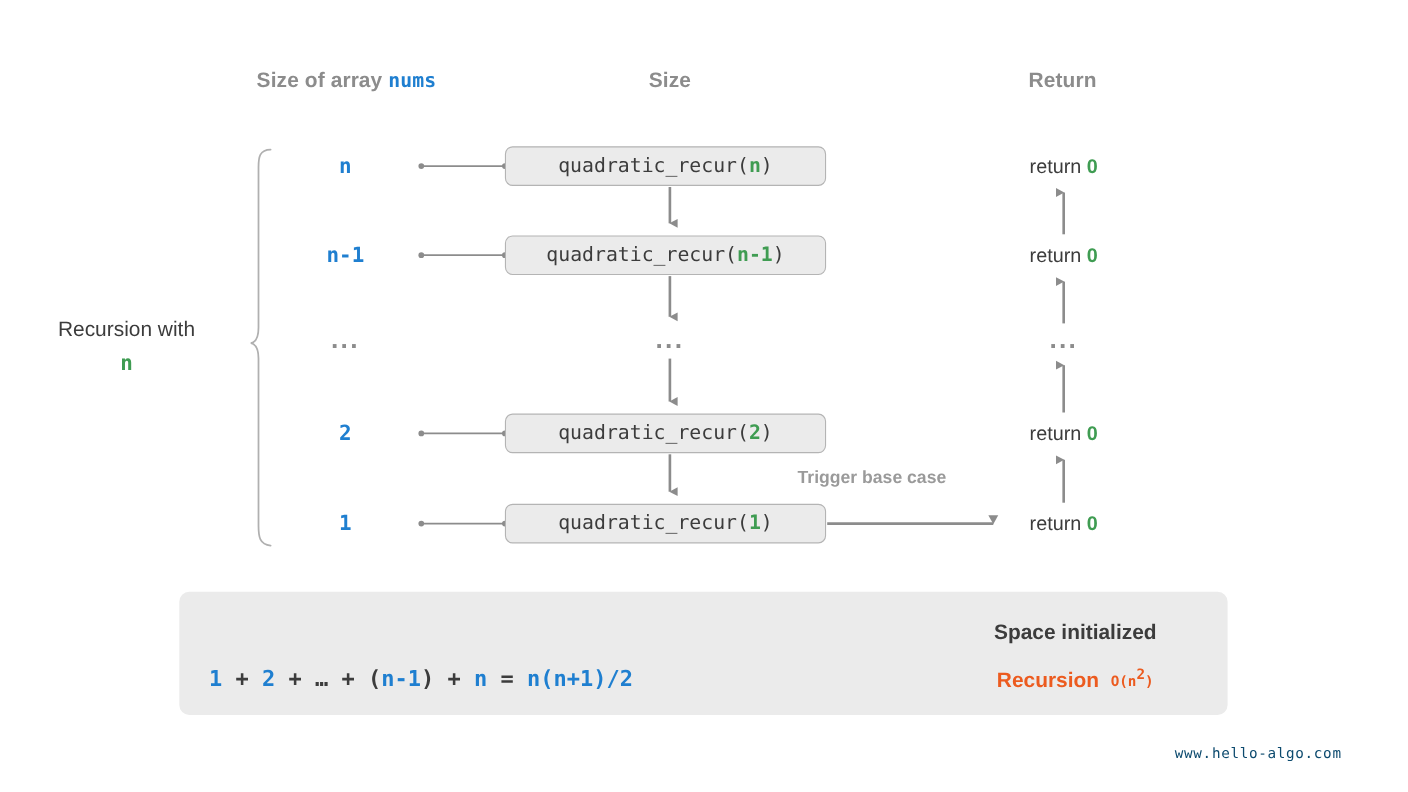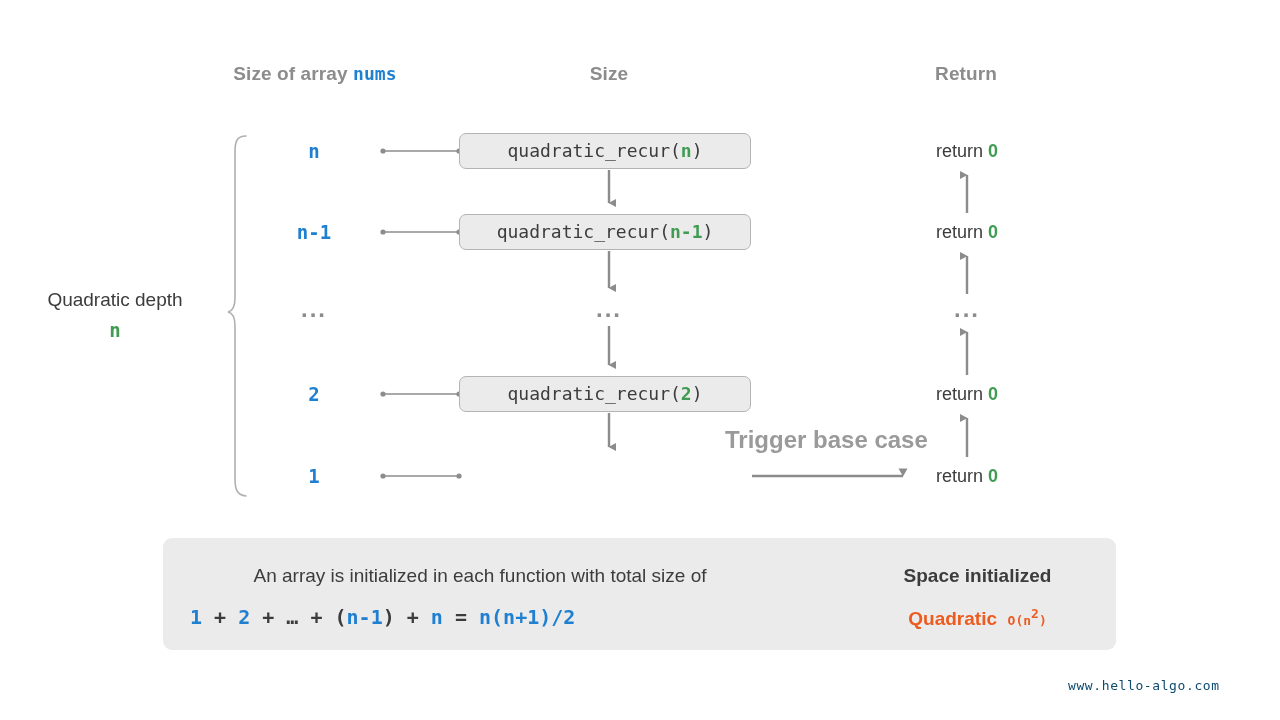--- a/index.html
+++ b/index.html
@@ -96,21 +96,21 @@
     color: #3c3c3c;
     text-align: center;
     white-space: nowrap;
     width: 200px;
   }
   .ret-label .zero { color: #3f9c52; font-weight: bold; }
 
   
   .trigger-note {
     font-family: "Liberation Sans", sans-serif;
-    font-size: 24px;
+    font-size: 16px;
     font-weight: bold;
     color: #9a9a9a;
     white-space: nowrap;
   }
 
   
   .summary-panel {
     box-sizing: border-box;
     background: #ebebeb;
     border-radius: 9px;
@@ -243,21 +243,21 @@
 
   <div class="abs col-header" style="left:215px; top:63px; width:200px;">
     <span>Size of array </span><span class="kw">nums</span>
   </div>
 
   <div class="abs col-header" style="left:509px; top:63px; width:200px;">Size</div>
 
   <div class="abs col-header" style="left:866px; top:63px; width:200px;">Return</div>
 
   <div class="abs depth-label" style="left:25px; top:285px; width:180px;">
-    <div>Quadratic depth</div>
+    <div>Recursion with</div>
     <div class="green">n</div>
   </div>
 
   <div class="abs size-label" style="left:269px; top:140px;">n</div>
   <div class="abs call-box" style="left:459px; top:133px; width:292px;">
     <span>quadratic_recur(</span><span class="arg">n</span><span>)</span>
   </div>
   <div class="abs ret-label" style="left:867px; top:141px;">
     <span>return </span><span class="zero">0</span>
   </div>
@@ -276,35 +276,37 @@
 
   <div class="abs size-label" style="left:269px; top:383px;">2</div>
   <div class="abs call-box" style="left:459px; top:376px; width:292px;">
     <span>quadratic_recur(</span><span class="arg">2</span><span>)</span>
   </div>
   <div class="abs ret-label" style="left:867px; top:384px;">
     <span>return </span><span class="zero">0</span>
   </div>
 
   <div class="abs size-label" style="left:269px; top:465px;">1</div>
+  <div class="abs call-box" style="left:459px; top:458px; width:292px;">
+    <span>quadratic_recur(</span><span class="arg">1</span><span>)</span>
+  </div>
   <div class="abs ret-label" style="left:867px; top:466px;">
     <span>return </span><span class="zero">0</span>
   </div>
 
   <div class="abs trigger-note" style="left:725px; top:426px;">Trigger base case</div>
 
   <div class="abs summary-panel" style="left:163px; top:538px; width:953px; height:112px;"></div>
 
-  <div class="abs summary-line1" style="left:190px; top:565px; width:580px;">An array is initialized in each function with total size of</div>
 
   <div class="abs formula" style="left:190px; top:605px; width:580px;">
     <span class="b">1</span><span class="op"> + </span><span class="b">2</span><span class="op"> + </span><span class="op">…</span><span class="op"> + </span><span class="op">(</span><span class="b">n-1</span><span class="op">)</span><span class="op"> + </span><span class="b">n</span><span class="op"> = </span><span class="b">n(n+1)/2</span>
   </div>
 
   <div class="abs complex-title" style="left:860px; top:565px; width:235px;">Space initialized</div>
 
   <div class="abs complex-value" style="left:860px; top:606px; width:235px;">
-    <span>Quadratic</span><span>&nbsp;&nbsp;</span><span class="mono">O(n</span><sup class="mono">2</sup><span class="mono">)</span>
+    <span>Recursion</span><span>&nbsp;&nbsp;</span><span class="mono">O(n</span><sup class="mono">2</sup><span class="mono">)</span>
   </div>
 
   <div class="abs watermark" style="left:1068px; top:678px;">www.hello-algo.com</div>
 
 </div>
 
 </body></html>

